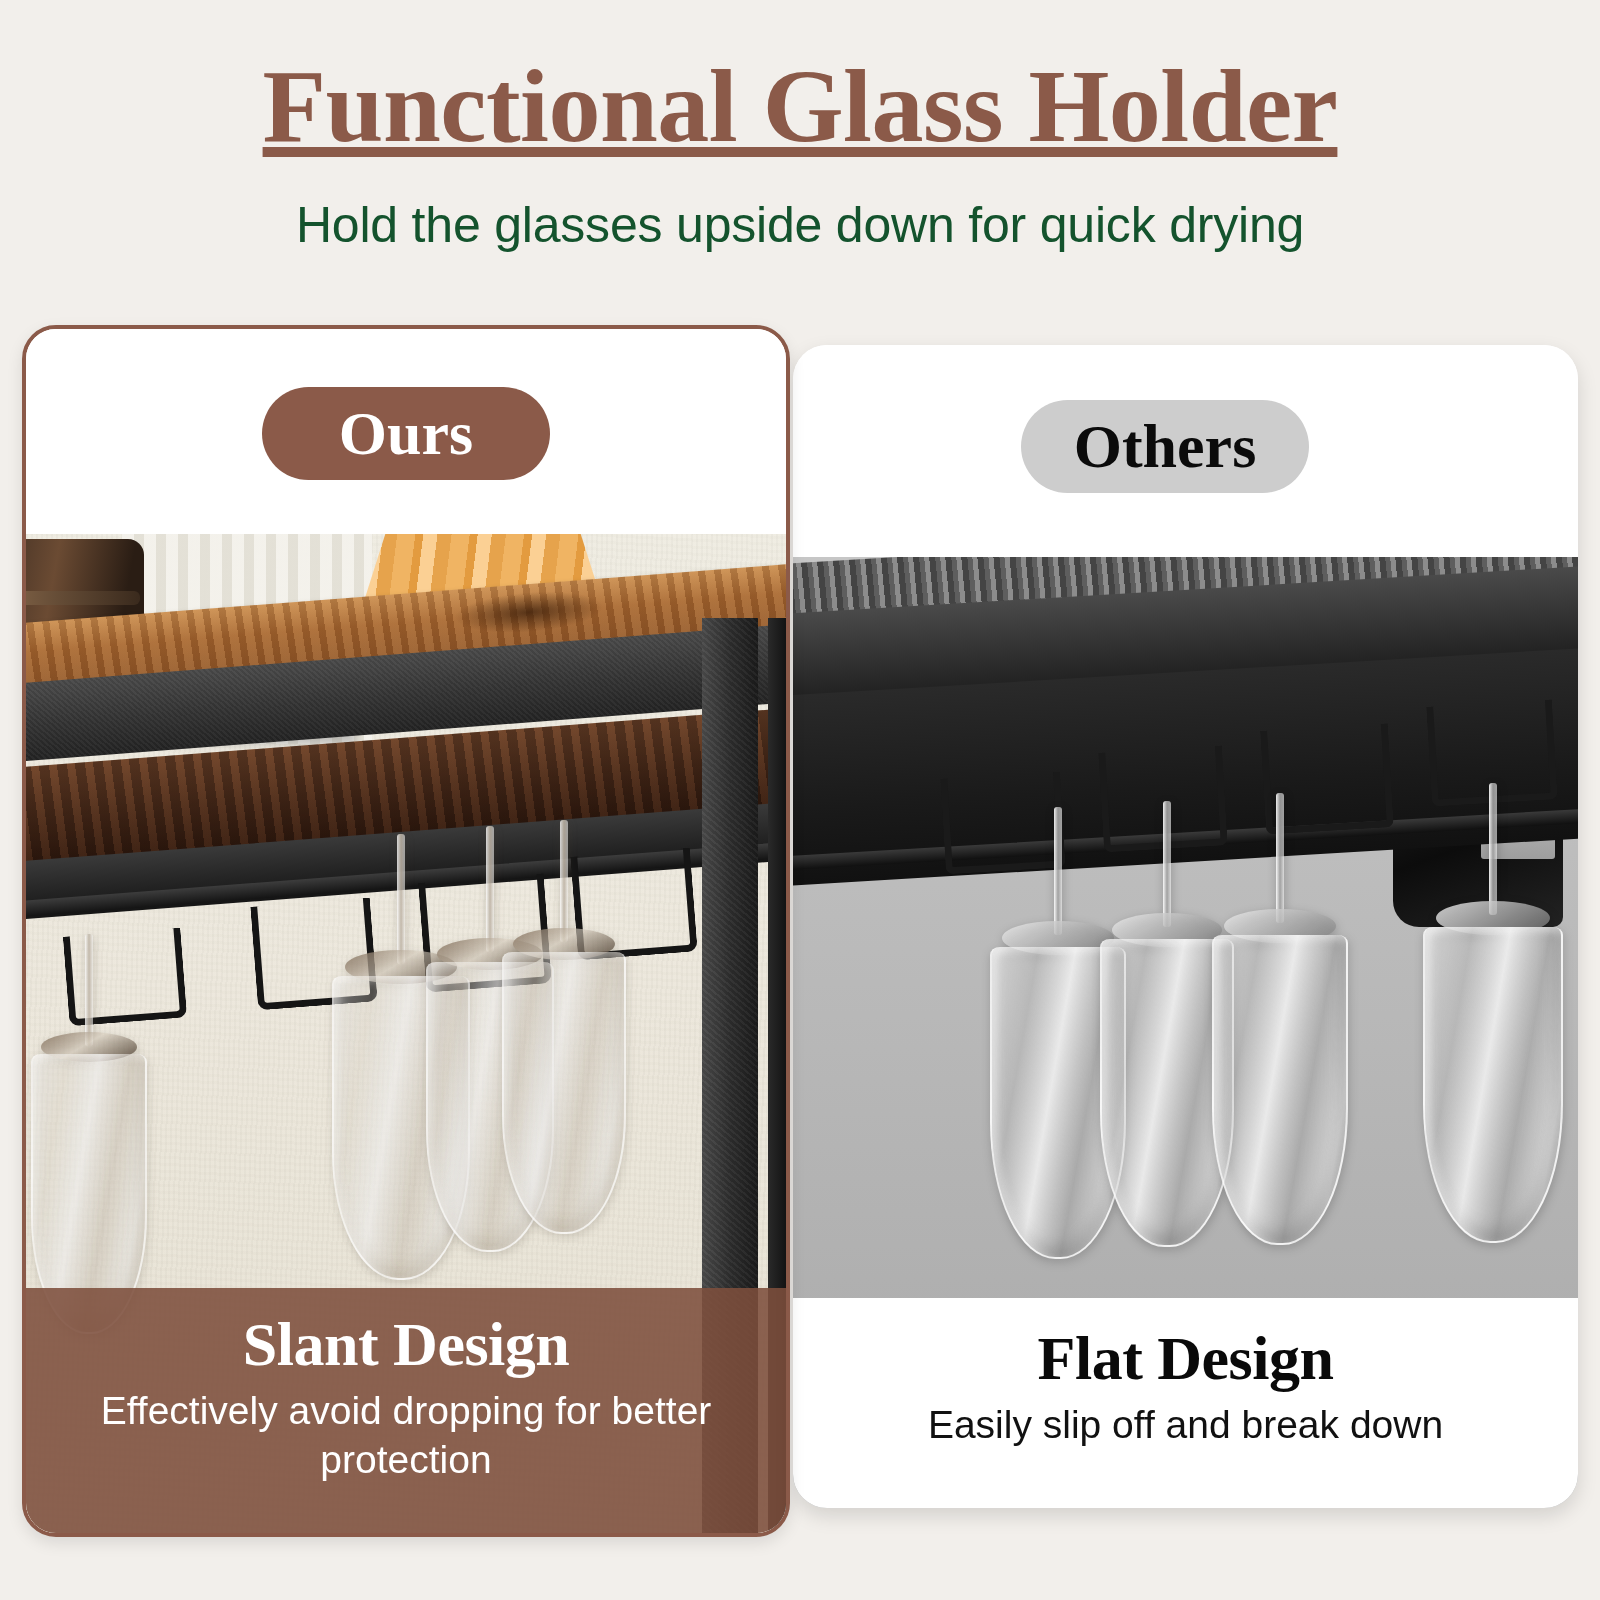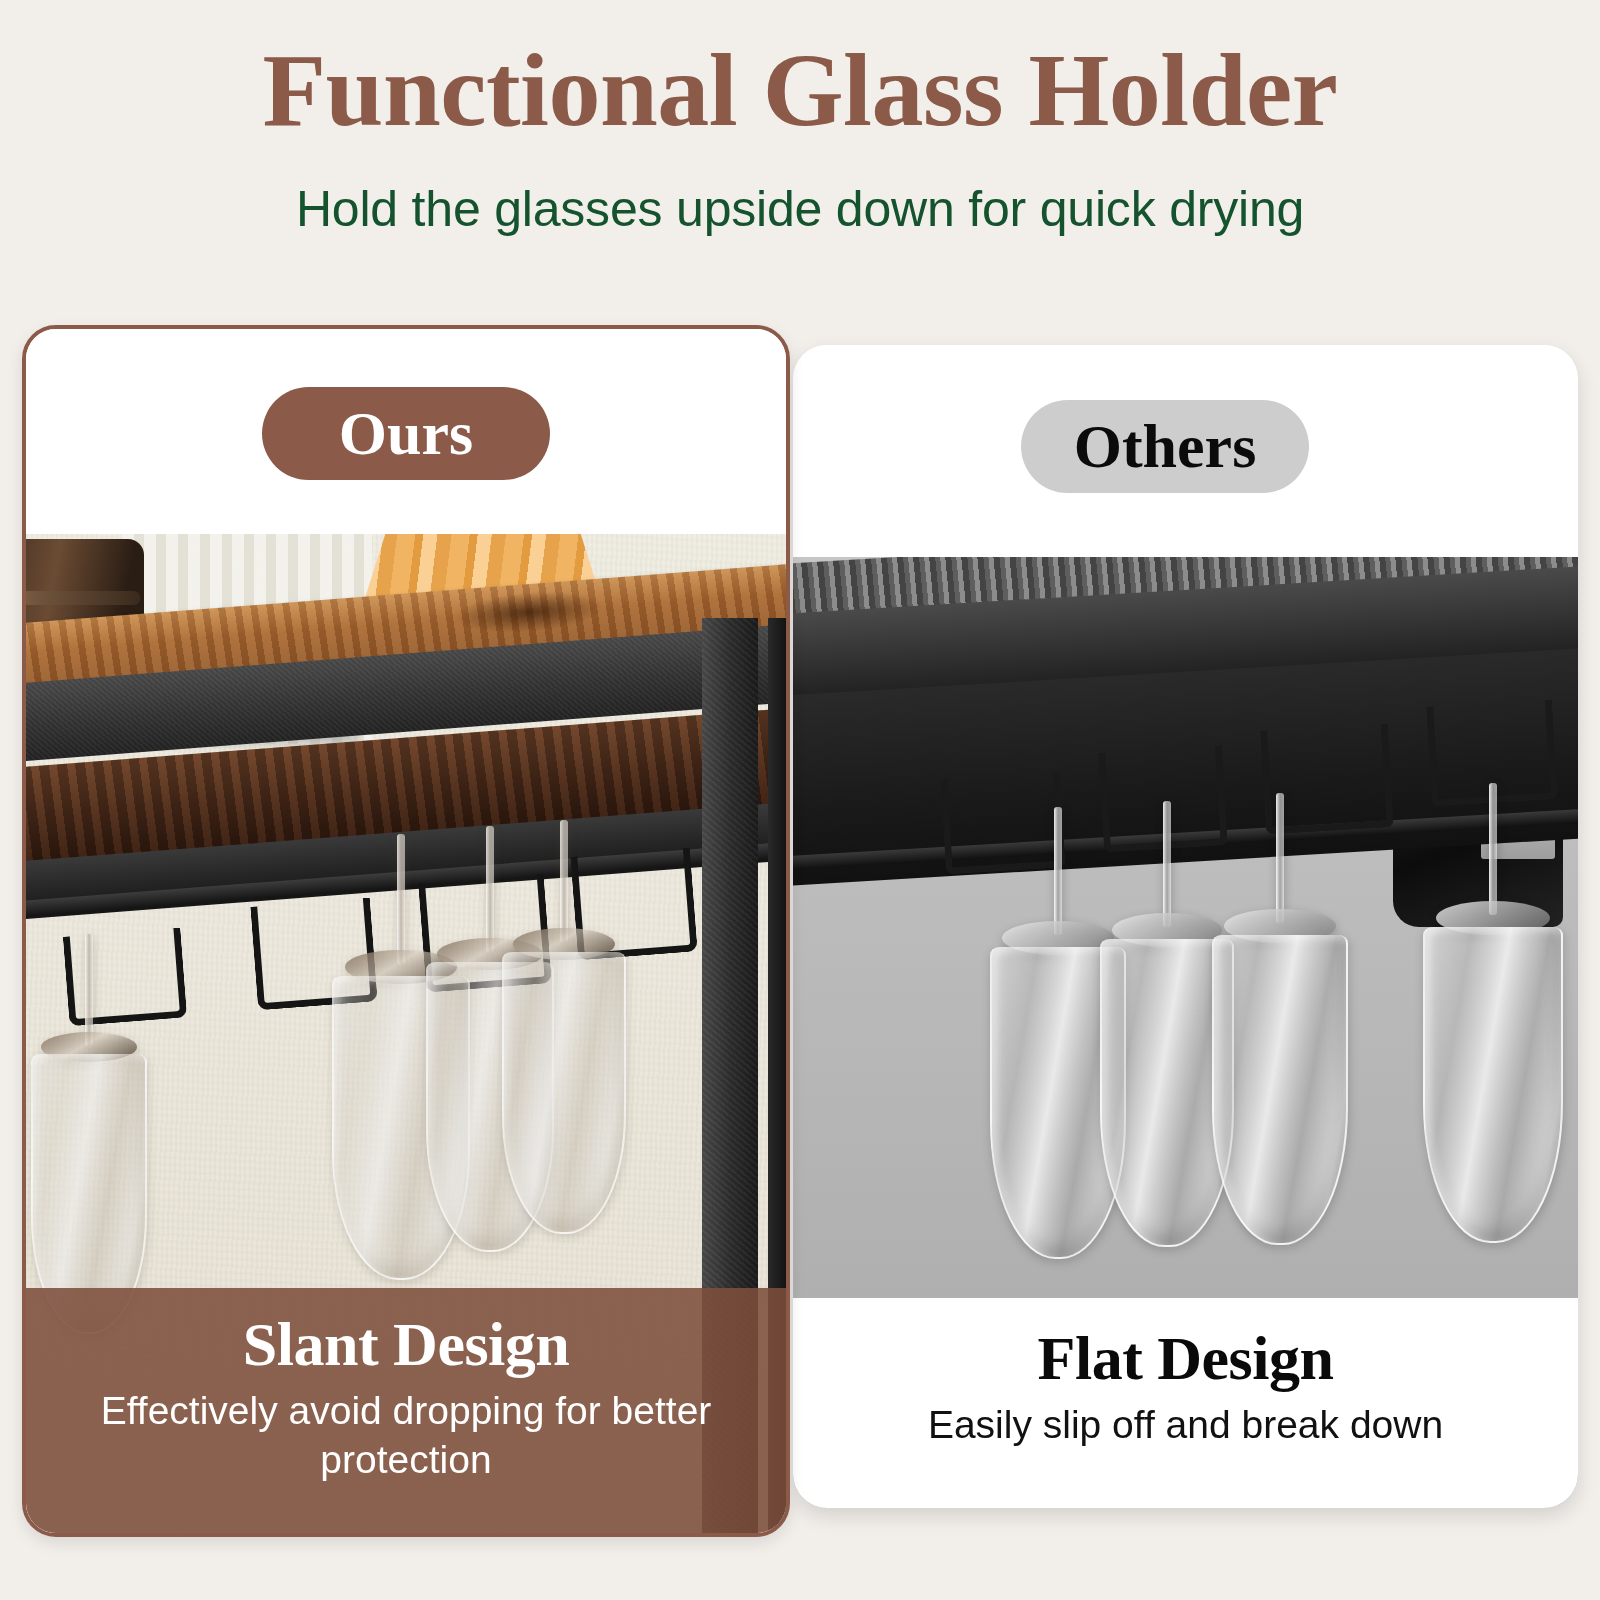--- a/index.html
+++ b/index.html
@@ -14,21 +14,22 @@
 
   
   .header { position:absolute; left:0; top:0; width:1600px; text-align:center; }
   .main-title {
     font-family:"Liberation Serif", serif;
     font-weight:bold;
     font-size:104px;
     line-height:1.0;
     color:#8B5A49;
     letter-spacing:-0.5px;
-    padding-top:38px;
+    padding-top:54px;
+    text-decoration:underline;
   }
   .sub-title {
     font-family:"Liberation Sans", sans-serif;
     font-weight:400;
     font-size:50px;
     color:#14532d;
     padding-top:38px;
     letter-spacing:-0.2px;
   }
 

